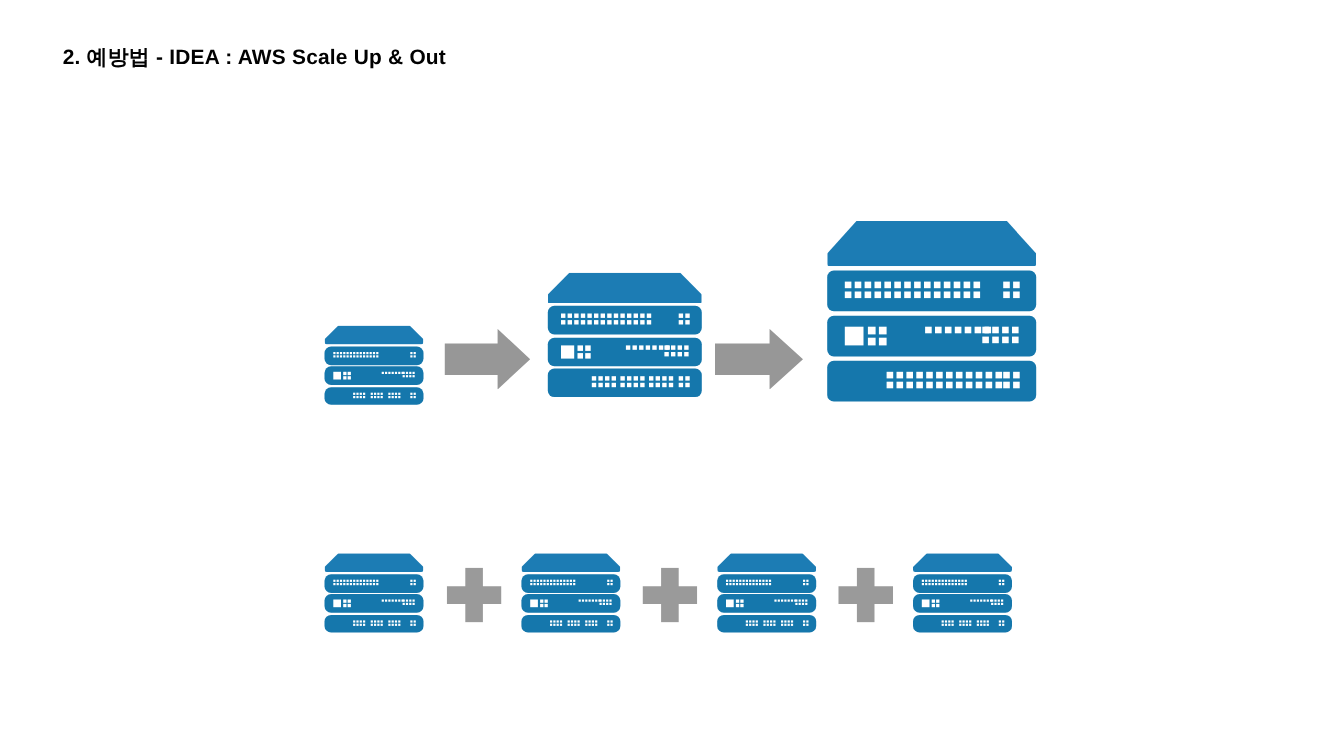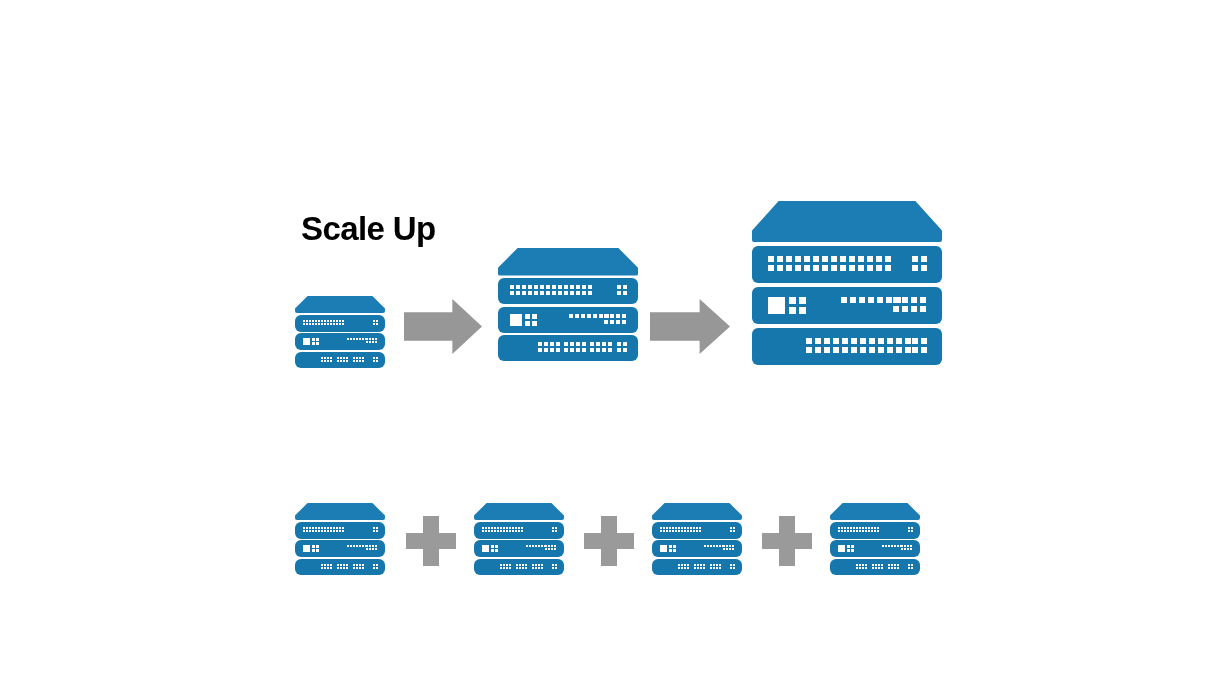--- a/index.html
+++ b/index.html
@@ -100,22 +100,22 @@
     position: absolute;
     background: #9A9A9A;
     clip-path: polygon(34% 0%, 66% 0%, 66% 34%, 100% 34%, 100% 66%, 66% 66%, 66% 100%, 34% 100%, 34% 66%, 0% 66%, 0% 34%, 34% 34%);
   }
 </style>
 </head>
 <body>
 
 <div id="slide" style="background: rgb(255, 255, 255);">
 
-
-  <div class="section-label" id="label-scale-up">Scale Up</div>
+  <div id="slide-title">2. 예방법 - IDEA : AWS Scale Up &amp; Out</div>
+
 
   <div class="server-stack" style="left:295px; top:296px; width:90px; height:72px;">
     <div class="server-top" style="height: 18px; background: rgb(28, 124, 180);"></div>
     <div class="gap" style="height:2px;"></div>
     <div class="server-unit" style="height: 17px; background: rgb(21, 119, 172);">
       <div class="led-group" style="left:8px; top:5px; grid-template-rows:repeat(2,2px); grid-template-columns:repeat(14,2px); gap:1px 1px;">
         <span class="led" style="background: rgb(255, 255, 255);"></span>
           <span class="led" style="background: rgb(255, 255, 255);"></span>
           <span class="led" style="background: rgb(255, 255, 255);"></span>
           <span class="led" style="background: rgb(255, 255, 255);"></span>

